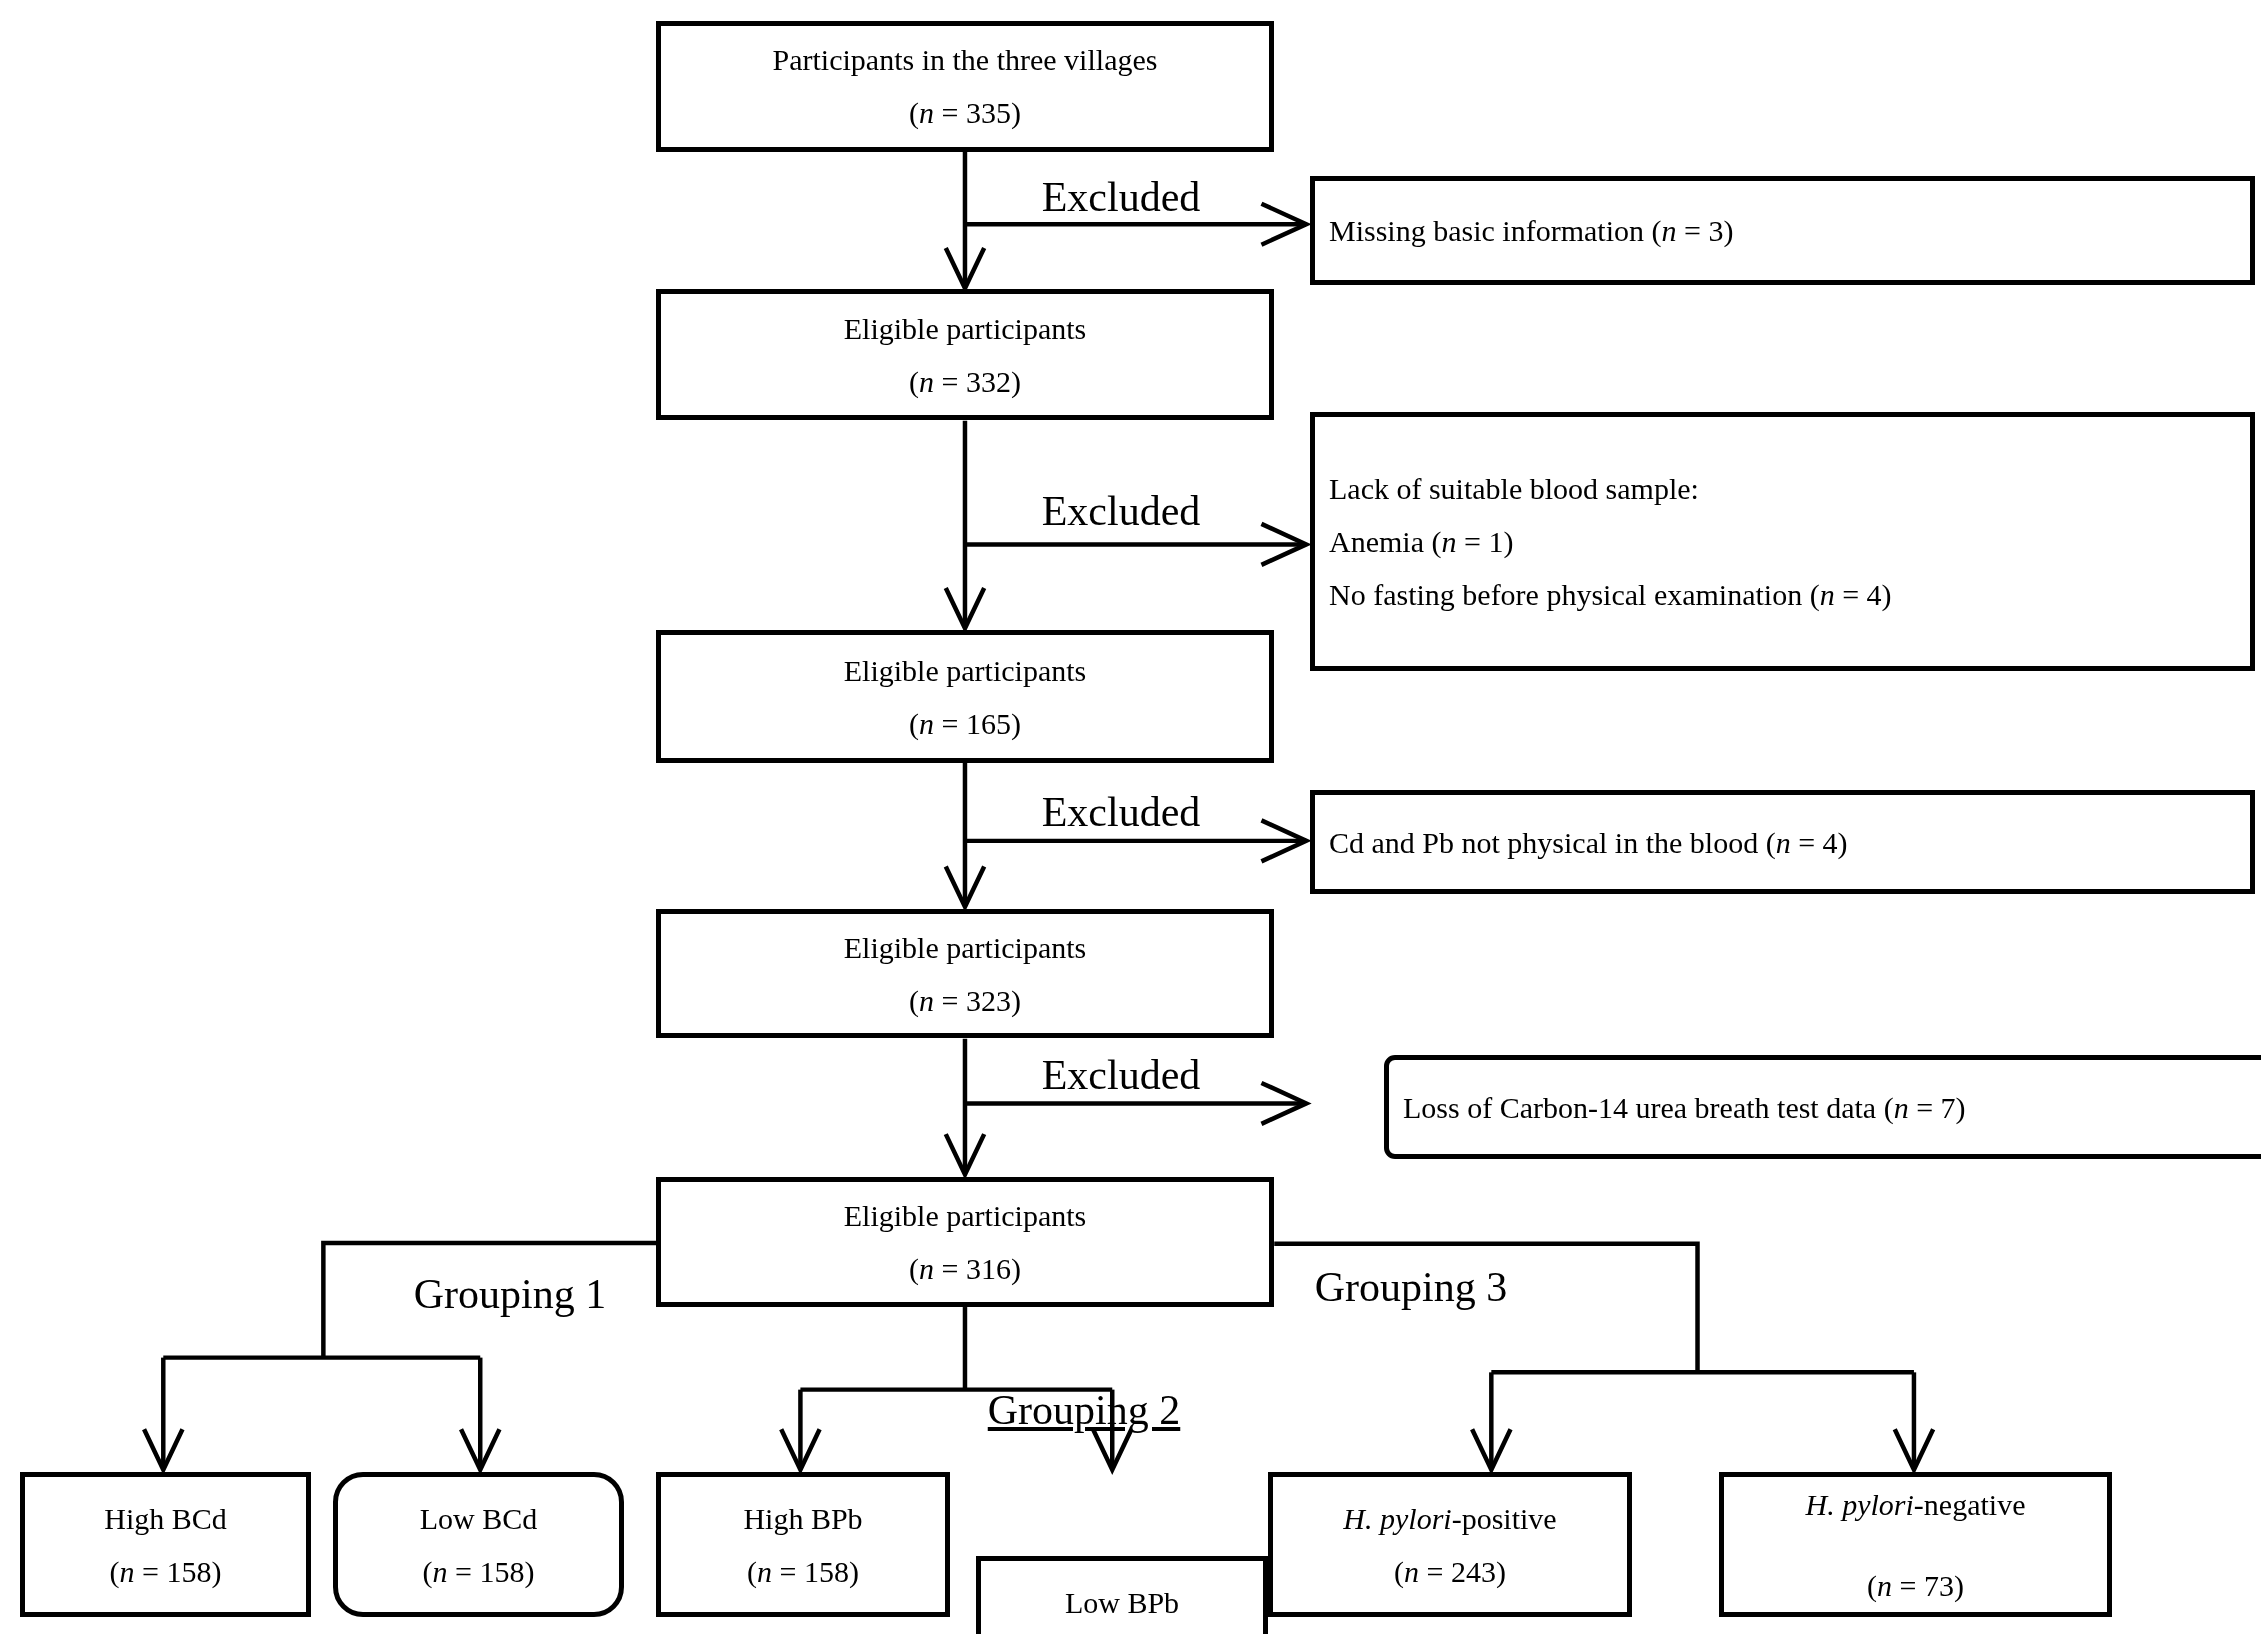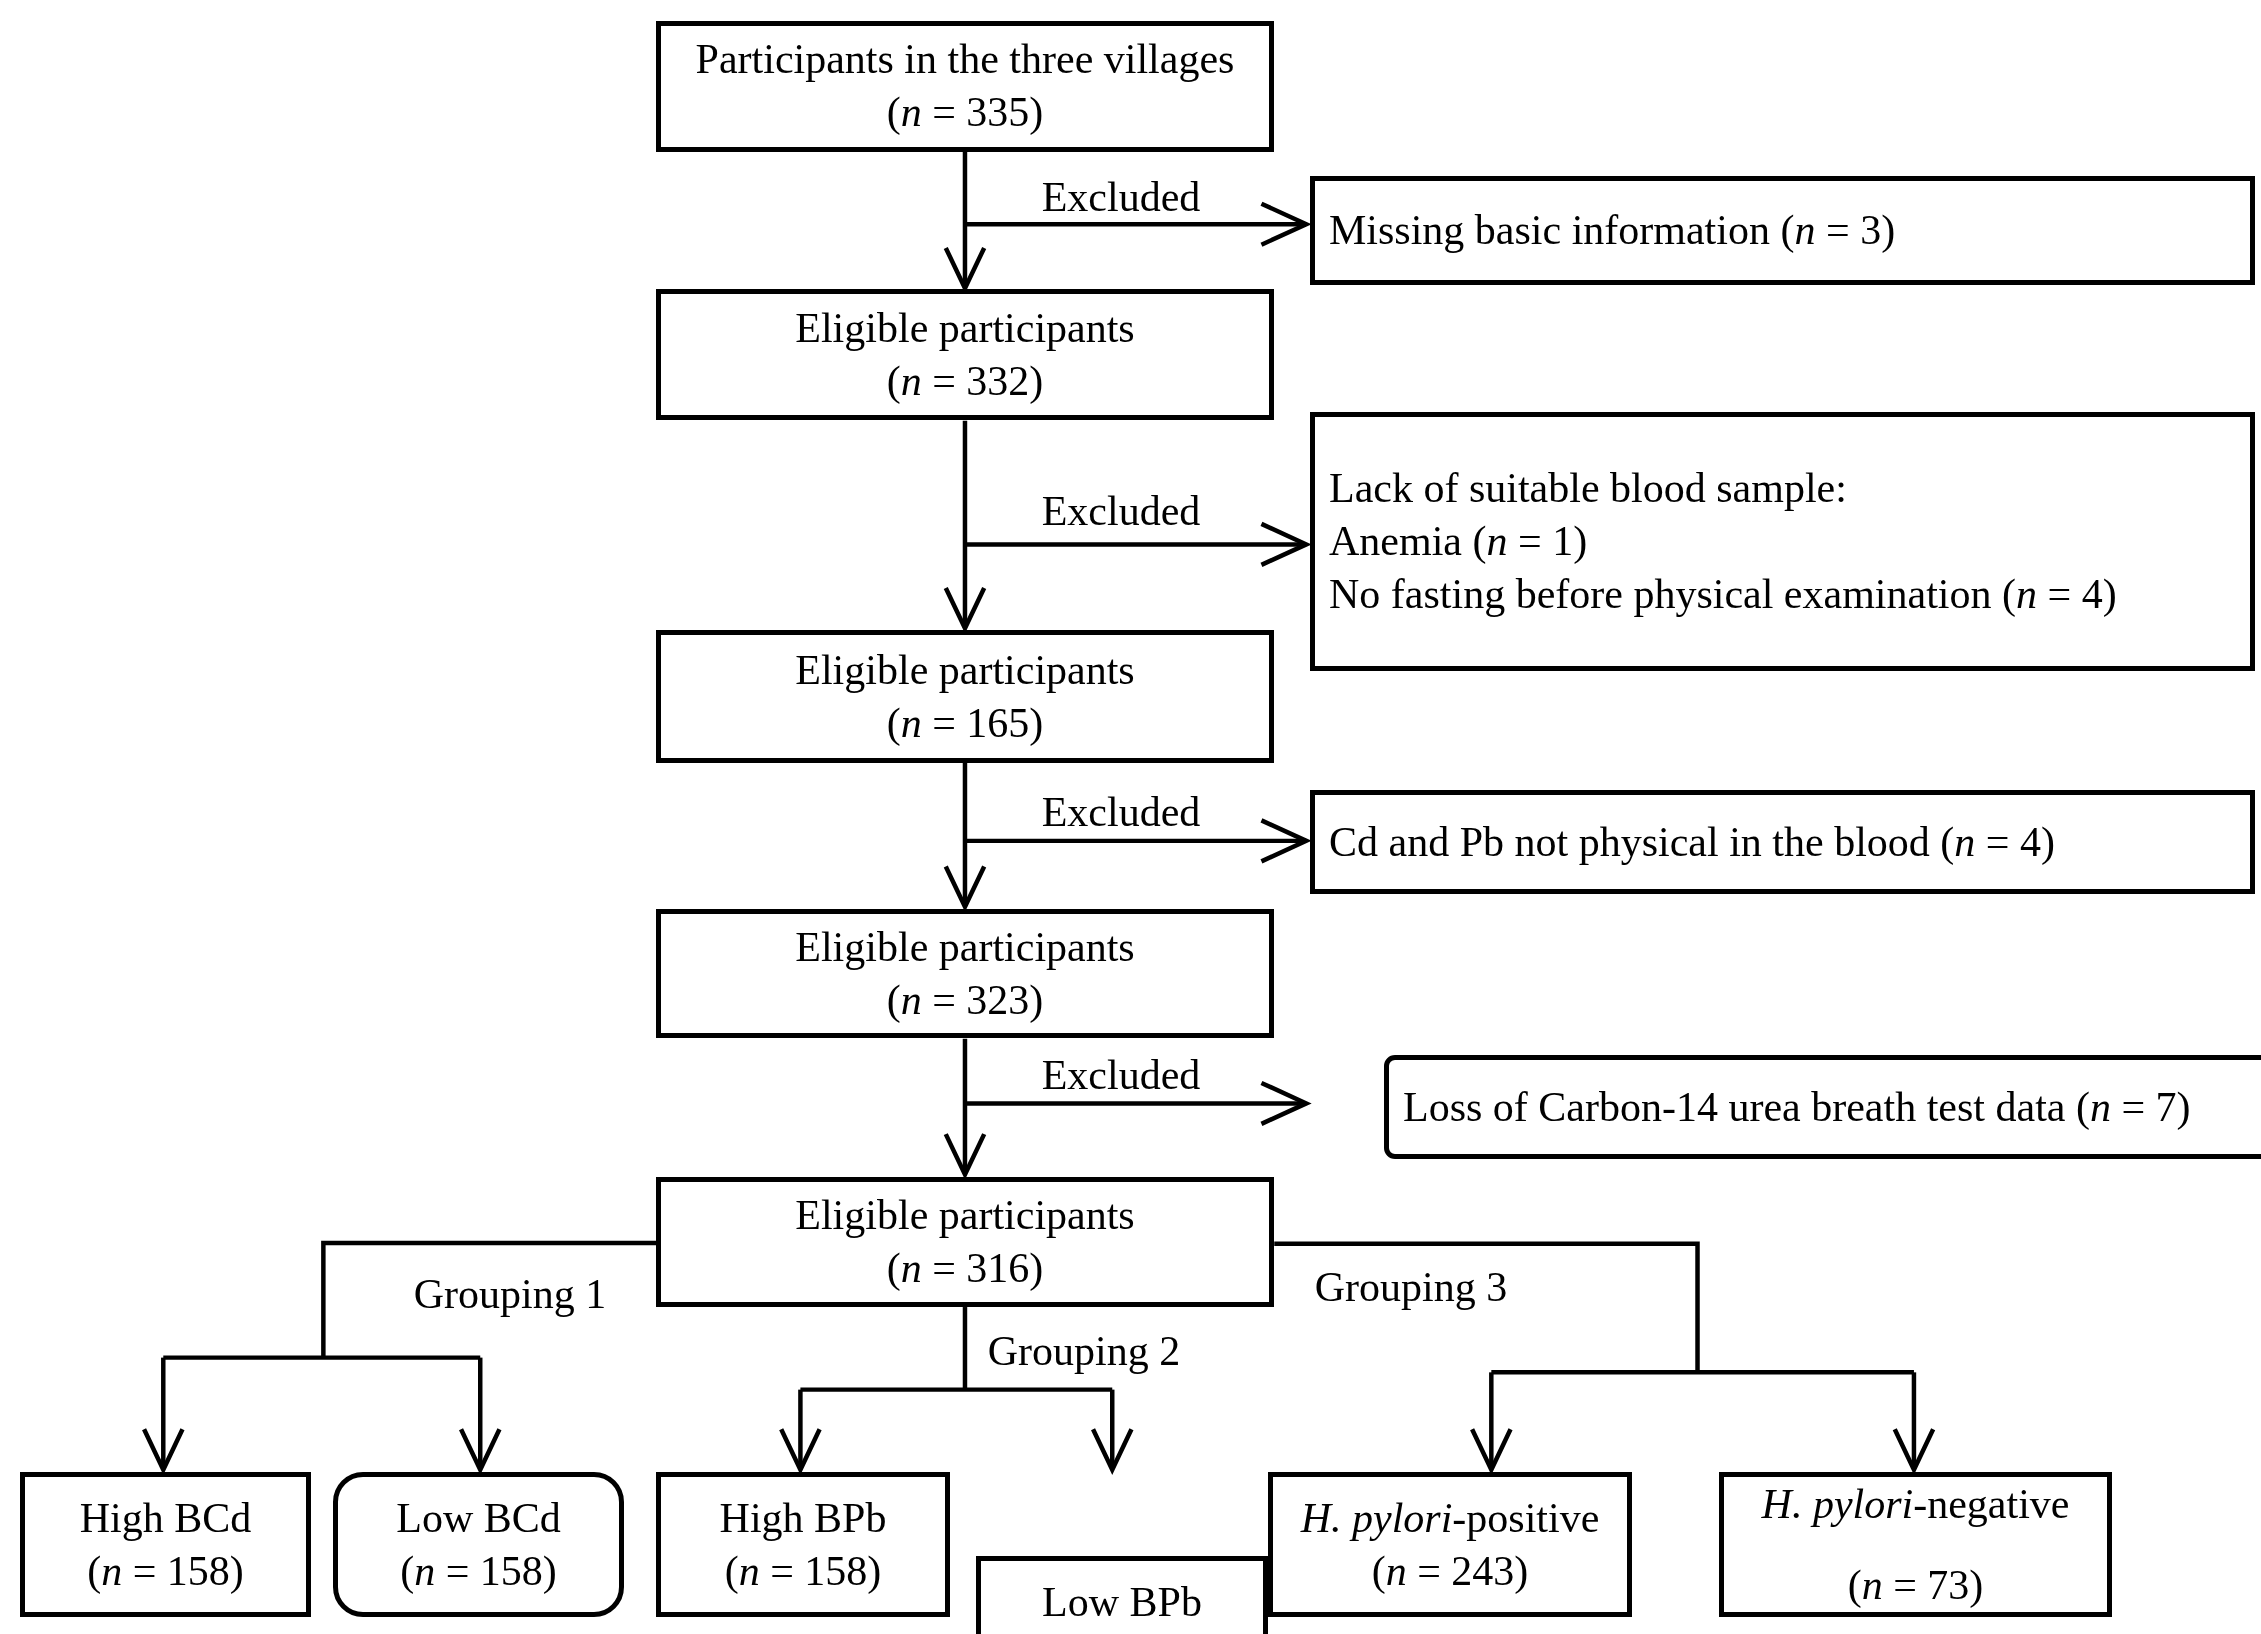--- a/index.html
+++ b/index.html
@@ -21,21 +21,21 @@
   .box {
     position: absolute;
     box-sizing: border-box;
     border: 5.8px solid #000000;
     background: #ffffff;
     display: flex;
     flex-direction: column;
     align-items: center;
     justify-content: center;
     text-align: center;
-    font-size: 42px;
+    font-size: 30px;
     line-height: 53px;
     white-space: nowrap;
   }
   .box.leftalign {
     align-items: flex-start;
     text-align: left;
     padding: 0 14px;
   }
   .lbl {
     position: absolute;
@@ -187,17 +187,17 @@
     <div><span class="it">H. pylori</span><span>-negative</span></div>
     <div><span>(</span><span class="it">n</span><span> = 73)</span></div>
   </div>
 
   <div class="lbl" style="left:1121px; top:197px;">Excluded</div>
   <div class="lbl" style="left:1121px; top:511px;">Excluded</div>
   <div class="lbl" style="left:1121px; top:812px;">Excluded</div>
   <div class="lbl" style="left:1121px; top:1075px;">Excluded</div>
 
   <div class="lbl" style="left:510px; top:1287px;margin-top:7px;">Grouping 1</div>
-  <div class="lbl" style="left:1084px; top:1351px;">Grouping 2</div>
+  <div class="lbl" style="left:1084px; top:1410px;text-decoration:underline;">Grouping 2</div>
   <div class="lbl" style="left:1411px; top:1287px;">Grouping 3</div>
 
 </div>
 
 
 </body></html>

